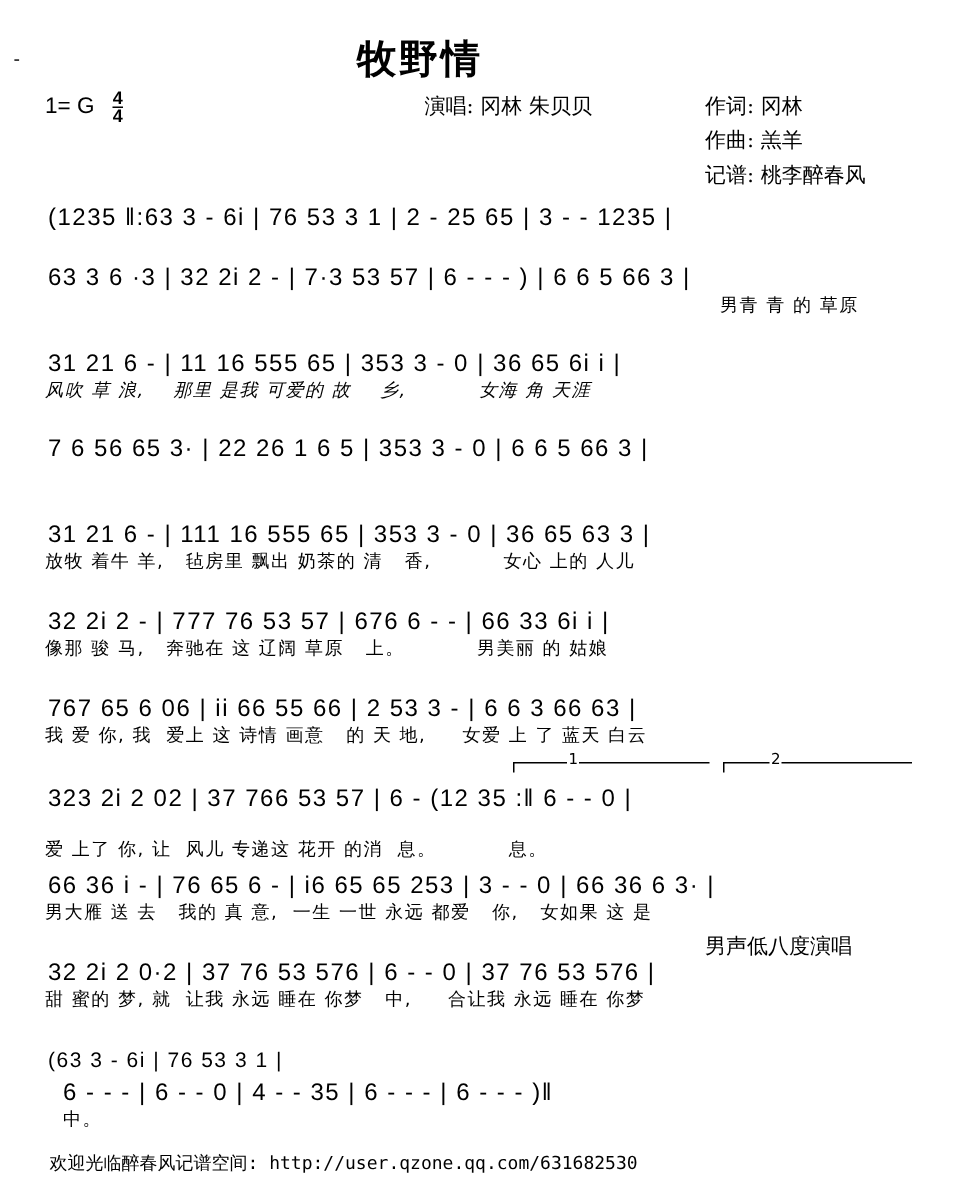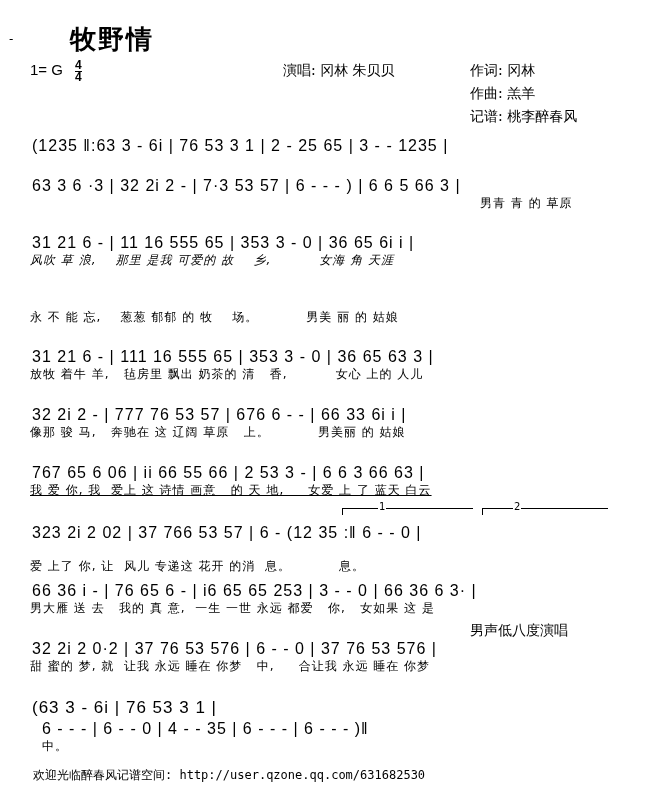--- a/index.html
+++ b/index.html
@@ -1,18 +1,18 @@
 <!DOCTYPE html>
 <html><head>
 <meta charset="utf-8">
 <style>
   html,body{margin:0;padding:0;background:#fff;}
   body{width:650px;height:796px;position:relative;overflow:hidden;font-family:"DejaVu Sans",sans-serif;color:#000;}
   .abs{position:absolute;white-space:nowrap;}
-  .title{left:0;width:530px;top:22px;text-align:left;font-family:"DejaVu Serif",serif;font-weight:bold;font-size:26px;letter-spacing:2px;padding-left:40px;}
+  .title{left:0;width:530px;top:22px;text-align:center;font-family:"DejaVu Serif",serif;font-weight:bold;font-size:26px;letter-spacing:2px;}
   .title span{display:inline-block;margin-left:30px;}
   .dash{left:9px;top:32px;font-size:12px;}
   .key{left:30px;top:60px;font-size:15px;font-family:"Liberation Sans",sans-serif;}
   .frac{display:inline-block;vertical-align:middle;text-align:center;margin-left:8px;font-size:12px;line-height:11px;font-weight:bold;}
   .frac .num{border-bottom:1px solid #000;display:block;}
   .meta{font-size:14px;font-family:"DejaVu Serif",serif;}
   .row{position:absolute;left:20px;width:600px;}
   .notes{position:absolute;left:0;top:4px;font-family:"Liberation Sans",sans-serif;font-weight:normal;font-size:16px;letter-spacing:1px;white-space:pre;}
   .lyr{position:absolute;left:10px;font-size:12px;white-space:pre;letter-spacing:1px;}
   .ann{position:absolute;font-size:14px;}
@@ -45,36 +45,36 @@
   <div class="notes" style="left:12px;">63 3 6 ·3 | 32 2i 2 - | 7·3 53 57 | 6 - - - ) | 6 6 5 66 3 |</div>
   <div class="lyr" style="left:460px;top:22px;">男青 青 的 草原</div>
 </div>
 
 <div class="row" style="top:230px;height:45px;">
   <div class="notes" style="left:12px;">31 21 6 - | 11 16 555 65 | 353 3 - 0 | 36 65 6i i |</div>
   <div class="lyr" style="top:22px;font-style:italic;">风吹 草 浪,    那里 是我 可爱的 故    乡,          女海 角 天涯</div>
 </div>
 
 <div class="row" style="top:287px;height:45px;">
-  <div class="lyr" style="top:22px;">永 不 能 忘,    葱葱 郁郁 的 牧    场。          男美 丽 的 姑娘</div>
+  <div class="notes" style="left:12px;">7 6 56 65 3· | 22 26 1 6 5 | 353 3 - 0 | 6 6 5 66 3 |</div>
 </div>
 
 <div class="row" style="top:344px;height:45px;">
   <div class="notes" style="left:12px;">31 21 6 - | 111 16 555 65 | 353 3 - 0 | 36 65 63 3 |</div>
   <div class="lyr" style="top:22px;">放牧 着牛 羊,   毡房里 飘出 奶茶的 清   香,          女心 上的 人儿</div>
 </div>
 
 <div class="row" style="top:402px;height:45px;">
   <div class="notes" style="left:12px;">32 2i 2 - | 777 76 53 57 | 676 6 - - | 66 33 6i i |</div>
   <div class="lyr" style="top:22px;">像那 骏 马,   奔驰在 这 辽阔 草原   上。          男美丽 的 姑娘</div>
 </div>
 
 <div class="row" style="top:460px;height:45px;">
   <div class="notes" style="left:12px;">767 65 6 06 | ii 66 55 66 | 2 53 3 - | 6 6 3 66 63 |</div>
-  <div class="lyr" style="top:22px;text-decoration:underline;">我 爱 你, 我  爱上 这 诗情 画意   的 天 地,     女爱 上 了 蓝天 白云</div>
+  <div class="lyr" style="top:22px;">我 爱 你, 我  爱上 这 诗情 画意   的 天 地,     女爱 上 了 蓝天 白云</div>
 </div>
 
 <div class="row" style="top:520px;height:45px;">
   <div class="volta" style="left:322px;top:-12px;width:130px;">
       <span style="left:35px;">1</span>
     </div>
   <div class="volta" style="left:462px;top:-12px;width:125px;">
       <span style="left:30px;">2</span>
     </div>
   <div class="notes" style="left:12px;">323 2i 2 02 | 37 766 53 57 | 6 - (12 35 :‖ 6 - - 0 |</div>
@@ -87,21 +87,21 @@
 </div>
 
 <div class="abs ann" style="left:470px;top:622px;">男声低八度演唱</div>
 
 <div class="row" style="top:636px;height:45px;">
   <div class="notes" style="left:12px;">32 2i 2 0·2 | 37 76 53 576 | 6 - - 0 | 37 76 53 576 |</div>
   <div class="lyr" style="top:22px;">甜 蜜的 梦, 就  让我 永远 睡在 你梦   中,     合让我 永远 睡在 你梦</div>
 </div>
 
 <div class="row" style="top:694px;height:22px;">
-  <div class="notes" style="left:12px;font-size:17px;">(63 3 - 6i | 76 53 3 1 |</div>
+  <div class="notes" style="left:12px;font-size:14px;">(63 3 - 6i | 76 53 3 1 |</div>
 </div>
 
 <div class="row" style="top:716px;height:40px;">
   <div class="notes" style="left:22px;">6 - - - | 6 - - 0 | 4 - - 35 | 6 - - - | 6 - - - )‖</div>
   <div class="lyr" style="left:22px;top:22px;">中。</div>
 </div>
 
 <div class="abs footer">欢迎光临醉春风记谱空间: http://user.qzone.qq.com/631682530</div>
 
 </body></html>

